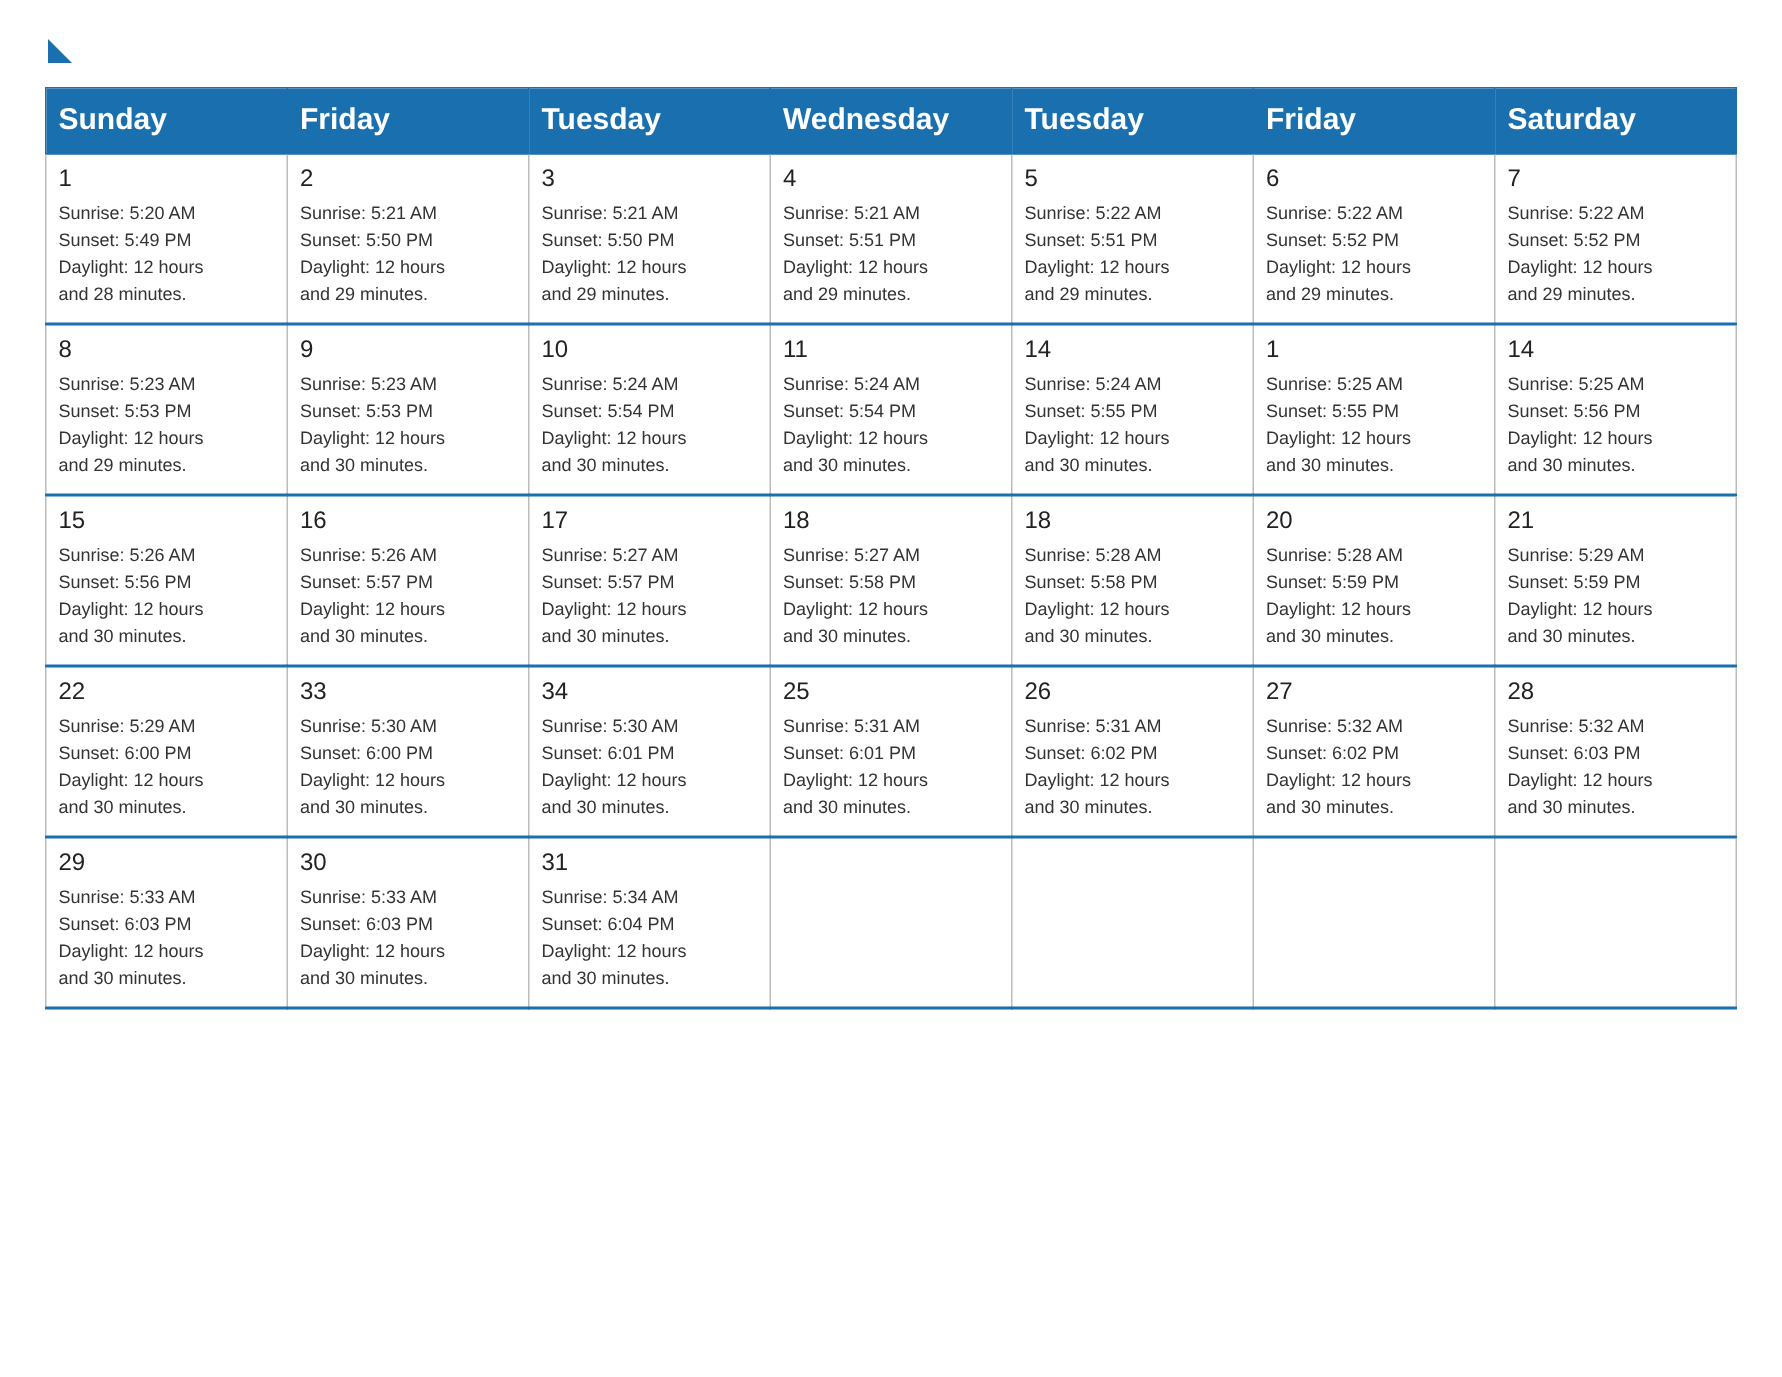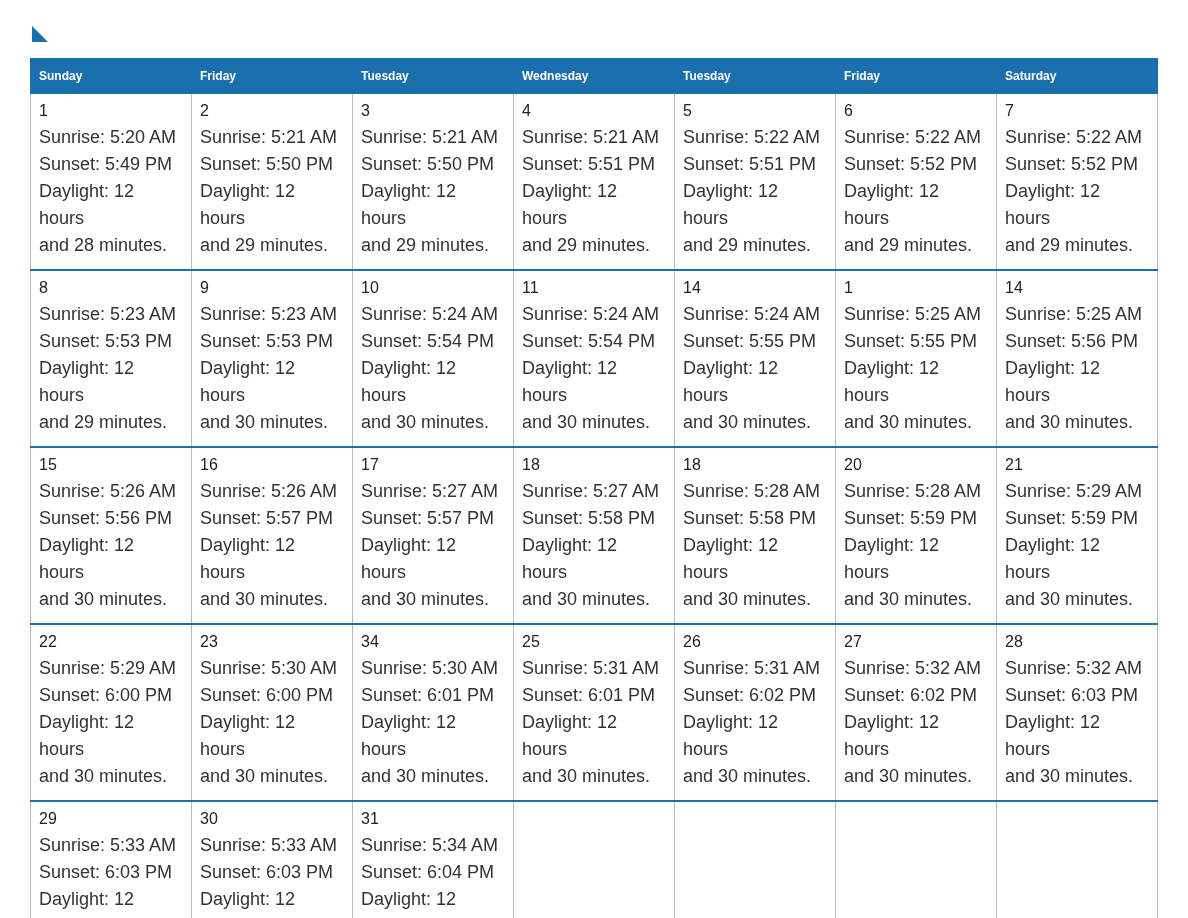--- a/index.html
+++ b/index.html
@@ -61,21 +61,21 @@
       margin-top: 4px;
     }
     .calendar {
       width: 100%;
       border-collapse: collapse;
       border: 1px solid #999;
     }
     .calendar thead tr th {
       background-color: #1a6faf;
       color: #fff;
-      font-size: 12px;
+      font-size: 20px;
       font-weight: bold;
       padding: 10px 8px;
       text-align: left;
       border: 1px solid #1a6faf;
     }
     .calendar tbody tr td {
       vertical-align: top;
       padding: 8px 8px 10px 8px;
       border: 1px solid #bbb;
       font-size: 12.5px;
@@ -87,21 +87,21 @@
       border-bottom: 2px solid #1a6faf;
     }
     .day-num {
       font-size: 16px;
       font-weight: normal;
       display: block;
       margin-bottom: 4px;
       color: #222;
     }
     .day-info {
-      font-size: 18px;
+      font-size: 12px;
       line-height: 1.5;
       color: #333;
     }
     .empty-cell {
       background: #fff;
     }
   </style>
 </head>
 <body>
 
@@ -331,21 +331,21 @@
         <td>
         <span class="day-num">22</span>
         <div class="day-info">
           Sunrise: 5:29 AM<br>
           Sunset: 6:00 PM<br>
           Daylight: 12 hours<br>
           and 30 minutes.
         </div>
       </td>
         <td>
-        <span class="day-num">23</span>
+        <span class="day-num">33</span>
         <div class="day-info">
           Sunrise: 5:30 AM<br>
           Sunset: 6:00 PM<br>
           Daylight: 12 hours<br>
           and 30 minutes.
         </div>
       </td>
         <td>
         <span class="day-num">34</span>
         <div class="day-info">

